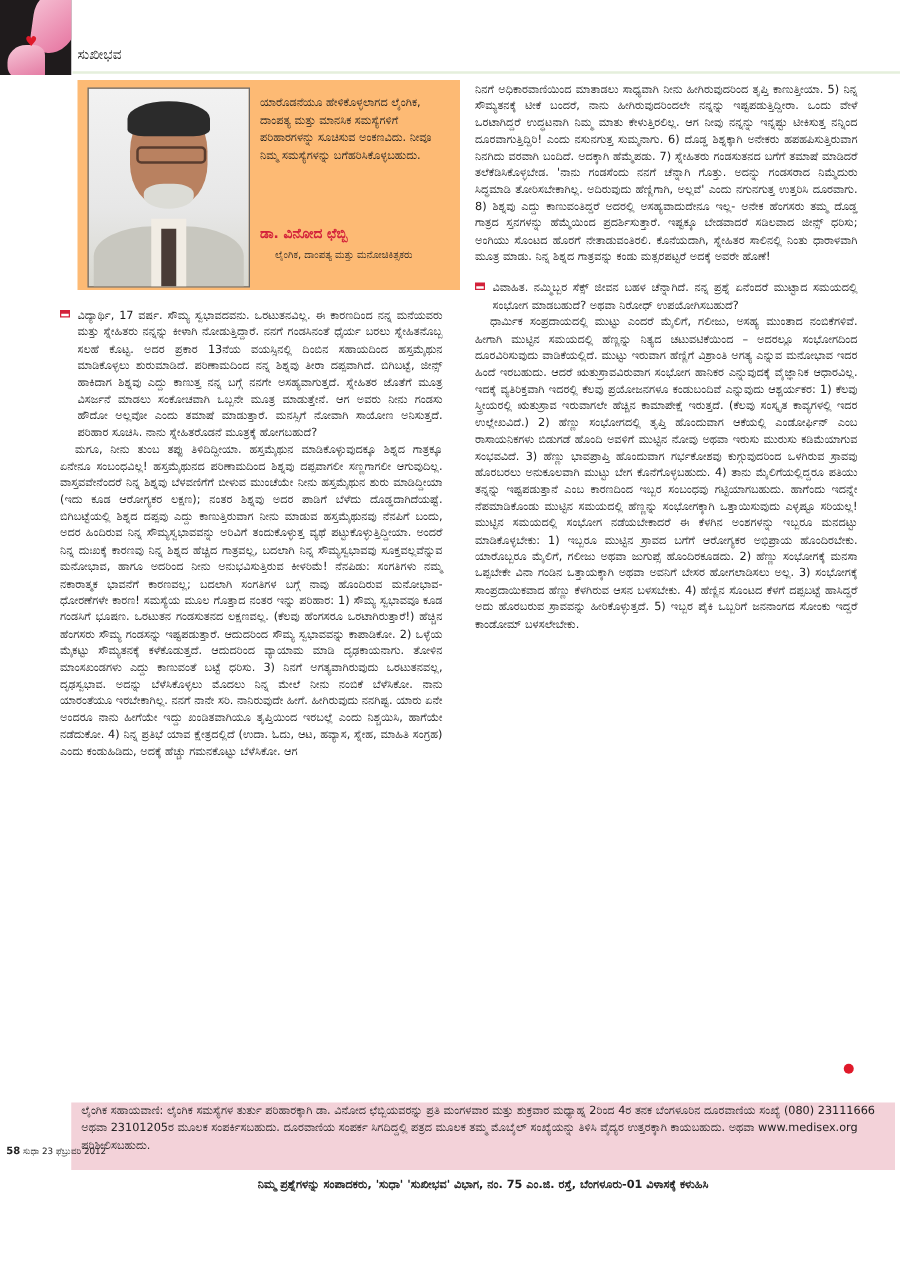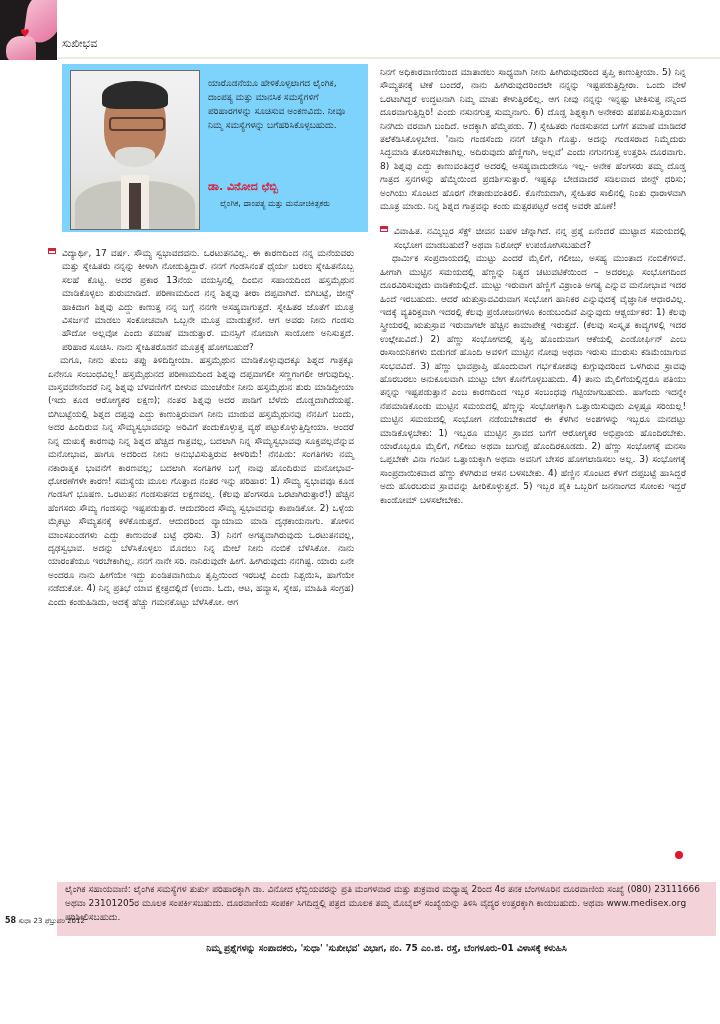--- a/index.html
+++ b/index.html
@@ -5,21 +5,21 @@
     html, body { margin: 0; padding: 0; background: #ffffff; }
     body { width: 720px; height: 1024px; position: relative; overflow: hidden;
            font-family: "DejaVu Sans", sans-serif; color: #1d1d1d; }
     .logo { position: absolute; left: 0; top: 0; width: 57px; height: 60px; background: #1f1b1c; overflow: hidden; }
     .logo .pink1 { position: absolute; left: 26px; top: -5px; width: 36px; height: 48px; background: linear-gradient(135deg,#f6c4d6,#e56e9c); border-radius: 40% 10% 60% 20%; transform: rotate(8deg); }
     .logo .pink2 { position: absolute; left: 6px; top: 36px; width: 30px; height: 28px; background: linear-gradient(160deg,#f7c9d9,#e2739e); border-radius: 50% 30% 10% 40%; }
     .logo .heart { position: absolute; left: 20px; top: 28px; color: #e0192a; font-size: 11px; line-height: 11px; }
     .section-title { position: absolute; left: 62px; top: 37px; font-size: 11px; color: #222; }
     .header-rule { position: absolute; left: 58px; right: 0; top: 57px; height: 2px; background: #e5efdc; }
 
-    .intro-box { position: absolute; left: 62px; top: 64px; width: 306px; height: 168px; background: #7dd3fc; }
+    .intro-box { position: absolute; left: 62px; top: 64px; width: 306px; height: 168px; background: #fdba74; }
     .photo { position: absolute; left: 8px; top: 6px; width: 128px; height: 158px; border: 1px solid #6a6a6a;
              background: linear-gradient(180deg,#f2f2f2 0%,#e7e7e7 60%,#d8d8d0 100%); overflow: hidden; }
     .photo .head { position: absolute; left: 33px; top: 14px; width: 62px; height: 80px; border-radius: 45% 45% 42% 42%; background: #b98160; }
     .photo .hair { position: absolute; left: 31px; top: 10px; width: 66px; height: 28px; border-radius: 50% 50% 20% 20%; background: #2b2b2b; }
     .photo .glasses { position: absolute; left: 38px; top: 46px; width: 52px; height: 10px; border: 2px solid #5a3c2e; border-radius: 4px; }
     .photo .beard { position: absolute; left: 44px; top: 76px; width: 40px; height: 20px; border-radius: 40% 40% 50% 50%; background: #dcdcd6; }
     .photo .suit { position: absolute; left: 4px; top: 110px; width: 120px; height: 60px; border-radius: 40% 40% 0 0; background: #c8c7bf; }
     .photo .shirt { position: absolute; left: 50px; top: 104px; width: 28px; height: 56px; background: #f1ece4; }
     .photo .tie { position: absolute; left: 58px; top: 112px; width: 12px; height: 48px; background: #4a3c37; }
     .intro-text { position: absolute; left: 146px; top: 12px; width: 154px; font-size: 9px; line-height: 14px; color: #222; }

